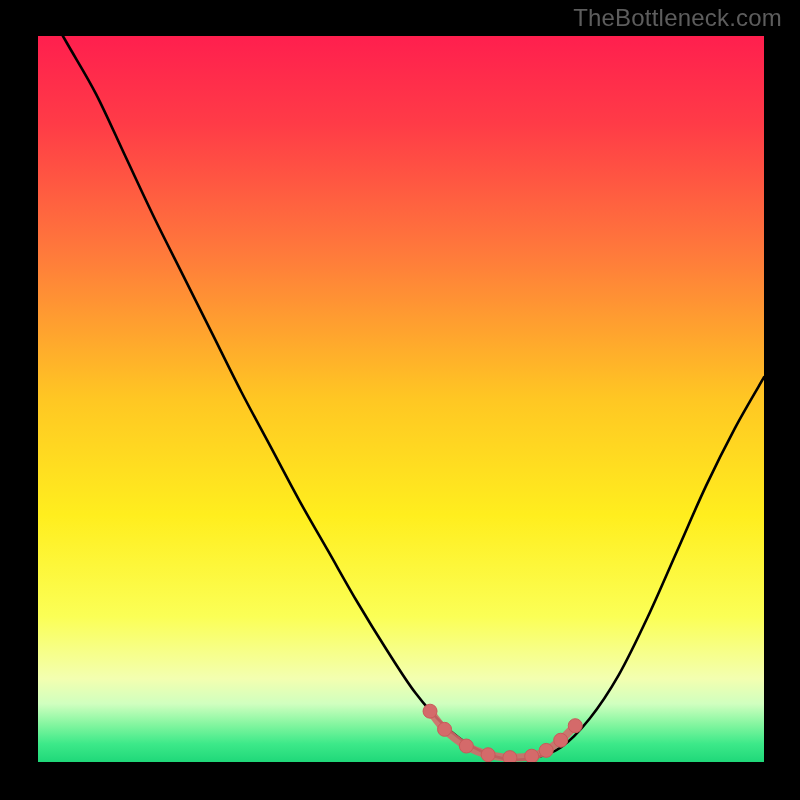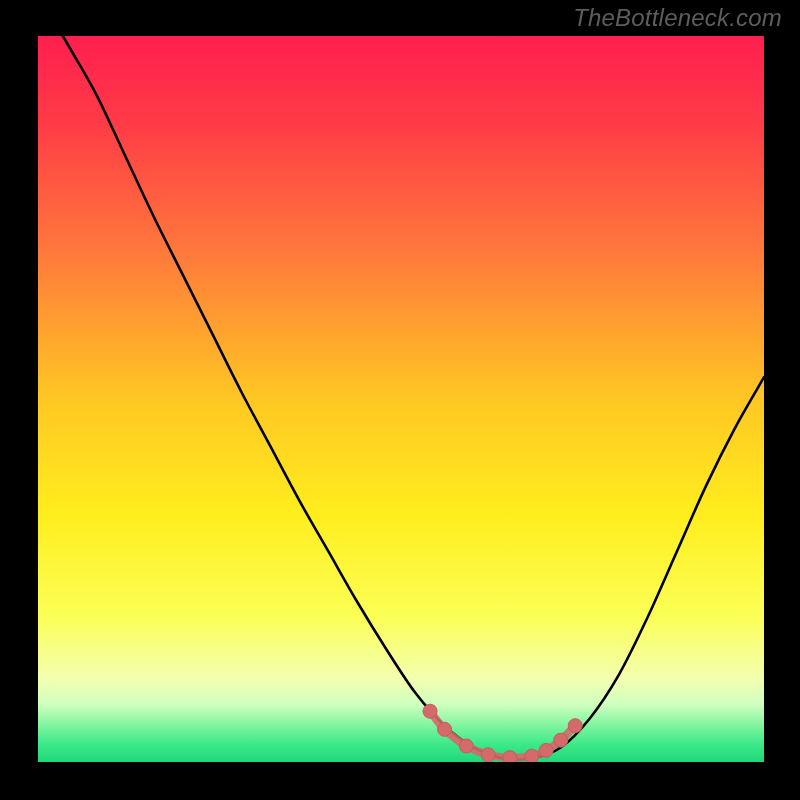--- a/index.html
+++ b/index.html
@@ -9,21 +9,20 @@
     width: 800px;
     height: 800px;
     overflow: hidden;
     font-family: Arial, Helvetica, sans-serif;
   }
   .frame {
     position: relative;
     width: 800px;
     height: 776px;
     background: #000;
-    font-style: italic;
   }
   .watermark {
     position: absolute;
     top: 4px;
     right: 18px;
     color: #5d5d5d;
     font-size: 24px;
     font-weight: 500;
     letter-spacing: 0.2px;
     z-index: 10;

